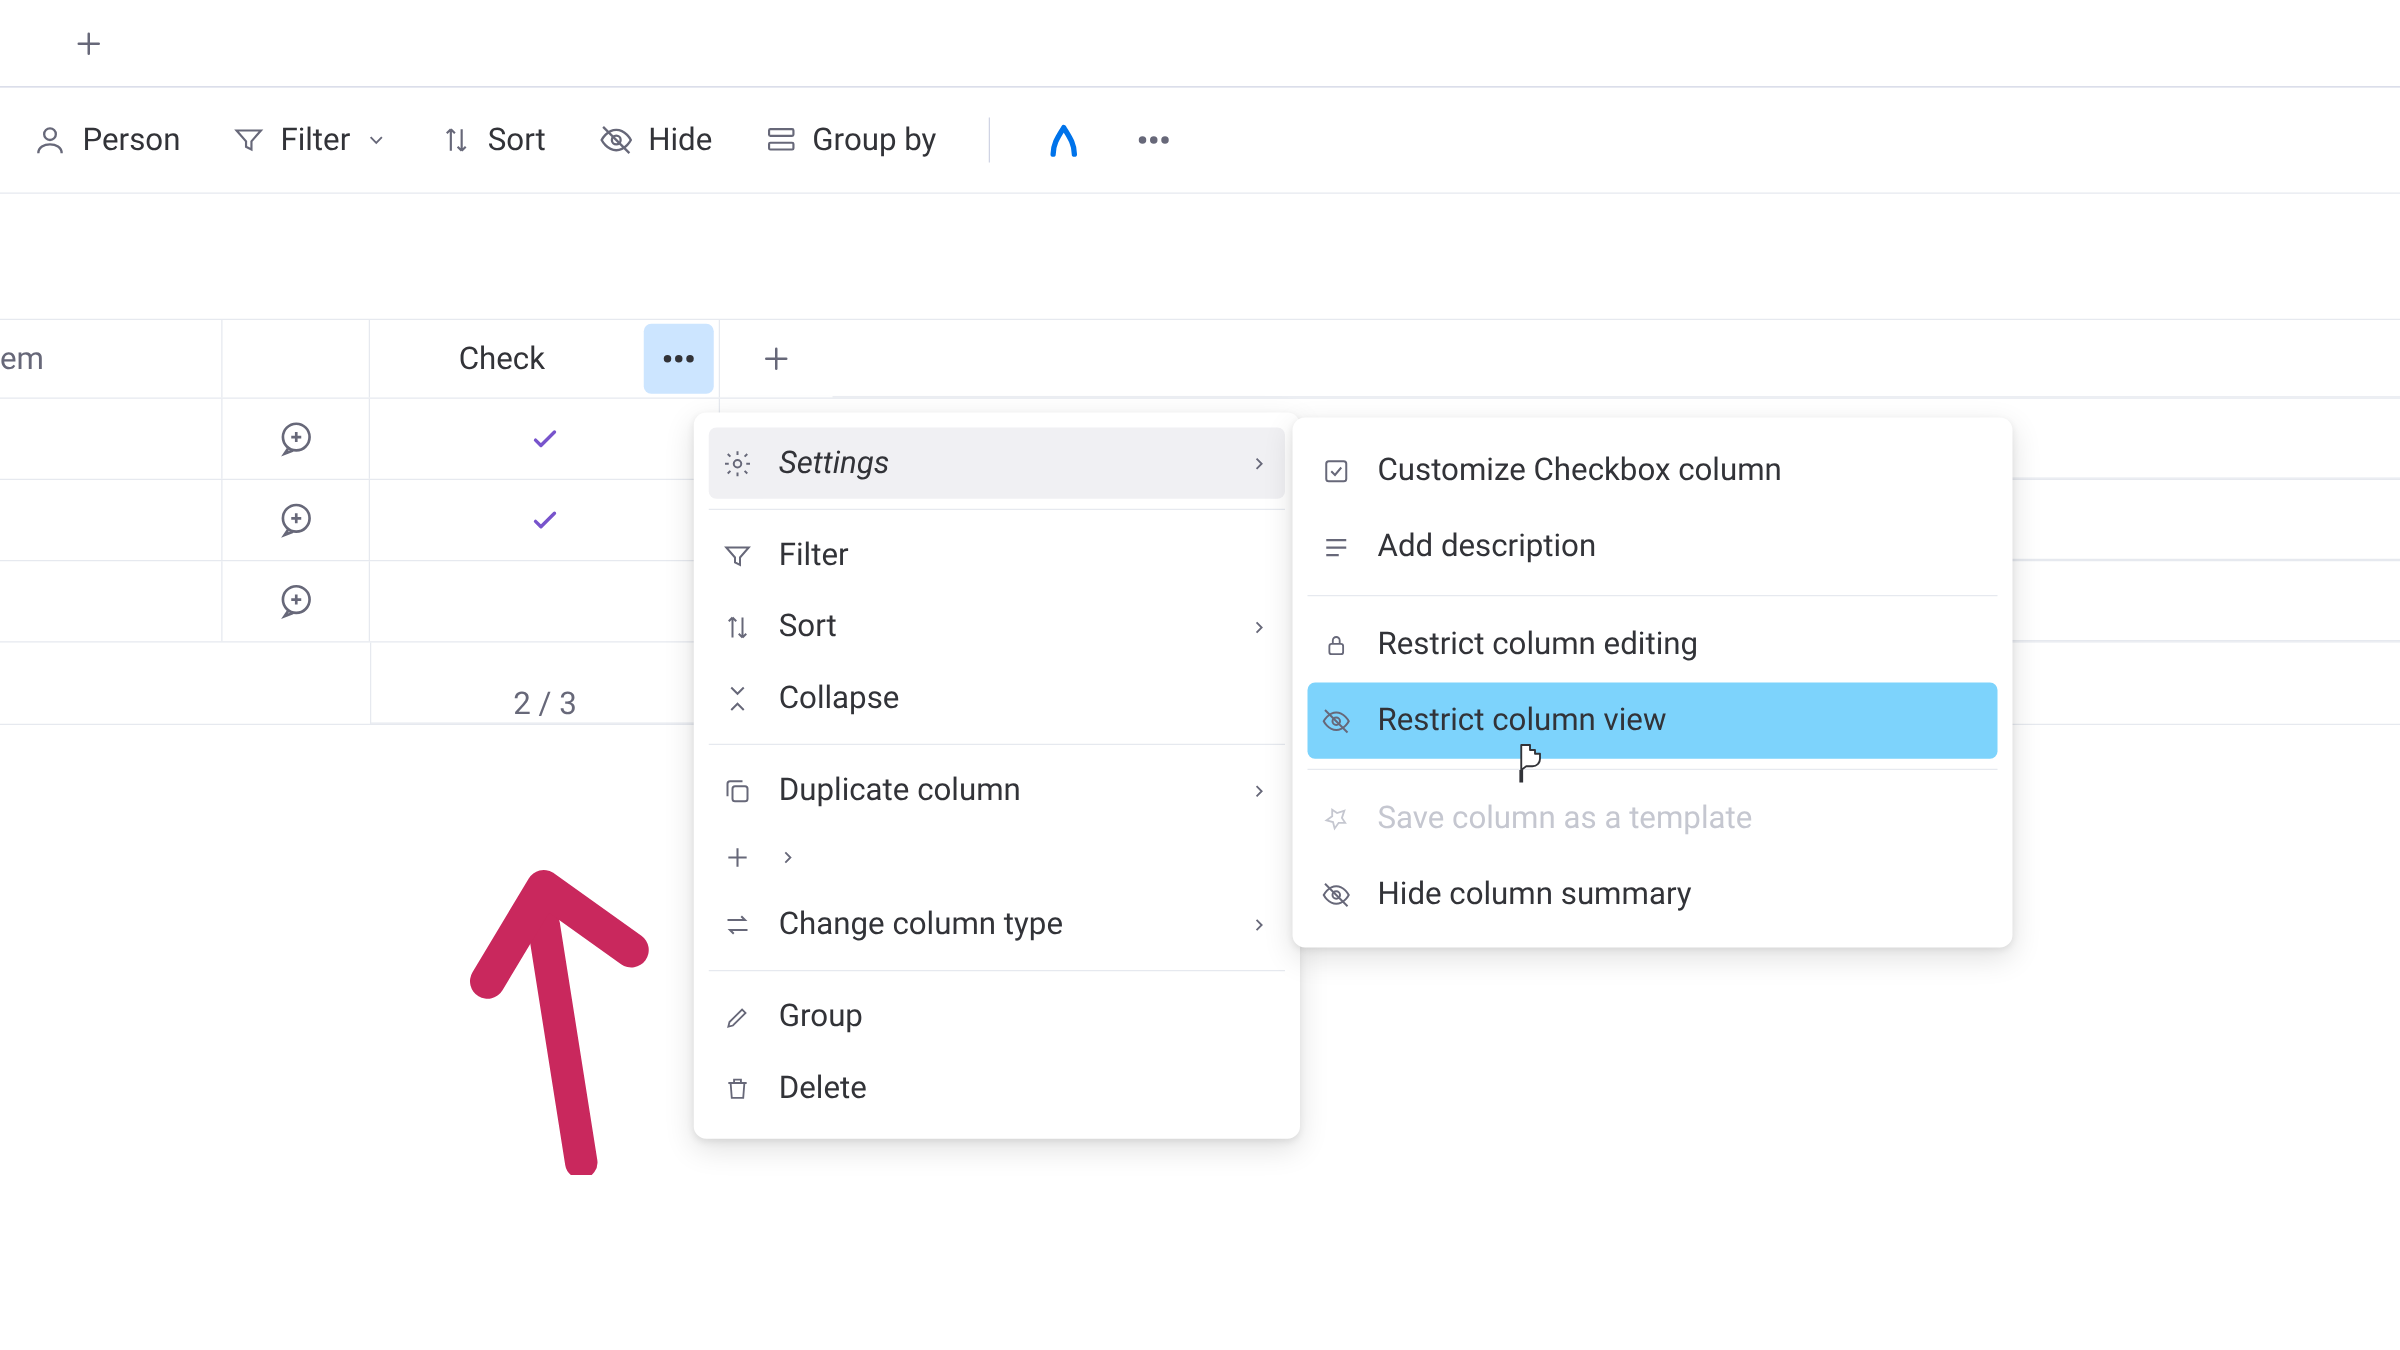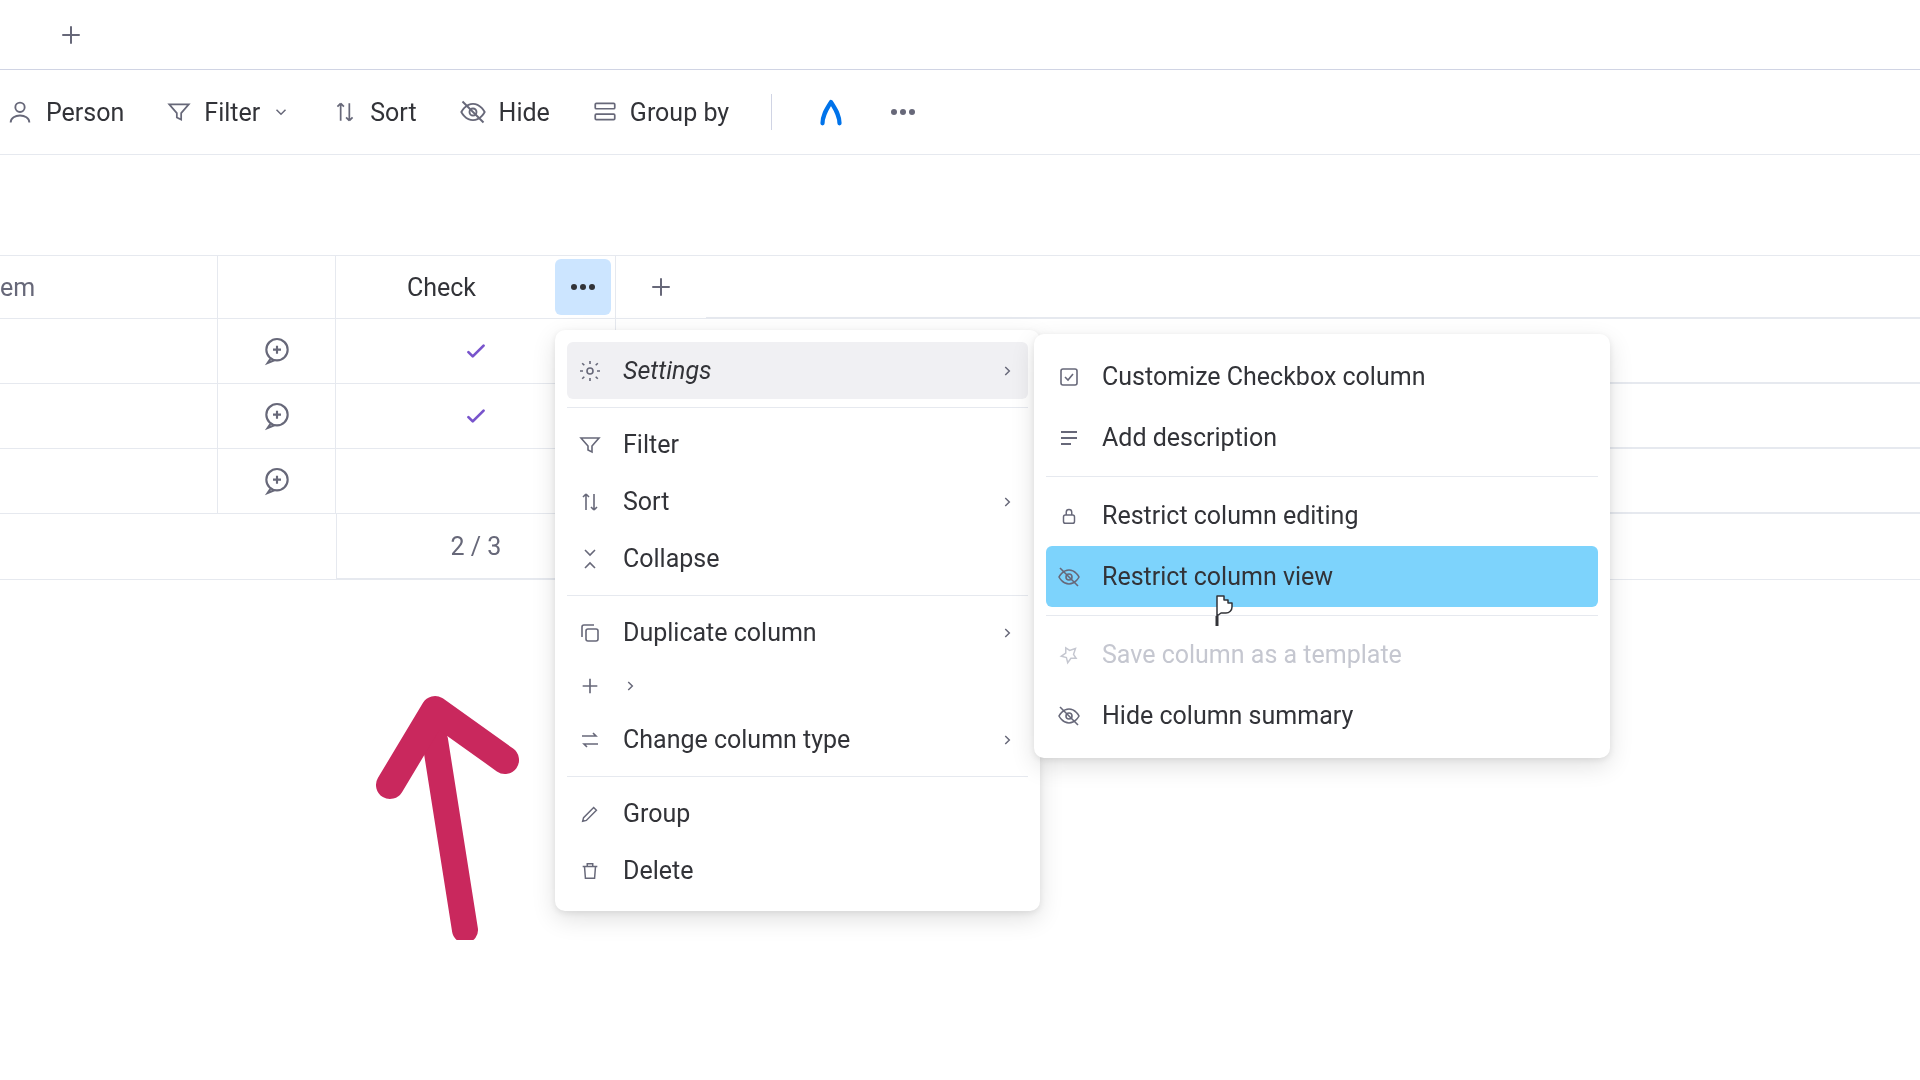--- a/index.html
+++ b/index.html
@@ -16,21 +16,21 @@
       height: 70px;
       border-bottom: 1px solid #d0d4e4;
       display: flex;
       align-items: center;
       padding-left: 60px;
     }
     .view-toolbar {
       height: 85px;
       display: flex;
       align-items: center;
-      padding-left: 6px;
+      padding-left: 26px;
       gap: 42px;
       border-bottom: 1px solid #e6e9ef;
     }
     .toolbar-item {
       display: flex;
       align-items: center;
       gap: 12px;
       font-size: 25px;
       color: #323338;
       cursor: pointer;
@@ -44,21 +44,21 @@
       position: relative;
       margin-top: 100px;
     }
     .table-header-row {
       display: flex;
       height: 64px;
       border-top: 1px solid #e6e9ef;
       border-bottom: 1px solid #e6e9ef;
     }
     .col-item-name {
-      width: 218px;
+      width: 178px;
       border-right: 1px solid #e6e9ef;
       display: flex;
       align-items: center;
       padding-left: 0;
       font-size: 25px;
       color: #676879;
     }
     .col-chat {
       width: 118px;
       border-right: 1px solid #e6e9ef;
@@ -116,21 +116,21 @@
       border-bottom: 1px solid #e6e9ef;
     }
     .summary-row .col-item-name,
     .summary-row .col-chat { border-right: none; }
     .summary-cell {
       width: 280px;
       border-left: 1px solid #e6e9ef;
       border-right: 1px solid #e6e9ef;
       border-bottom: 1px solid #e6e9ef;
       display: flex;
-      align-items: center;
+      align-items: flex-end;
       justify-content: center;
       font-size: 25px;
       color: #676879;
     }
     .arrow-annotation {
       position: absolute;
       left: 370px;
       top: 690px;
     }
     .dropdown-menu {

